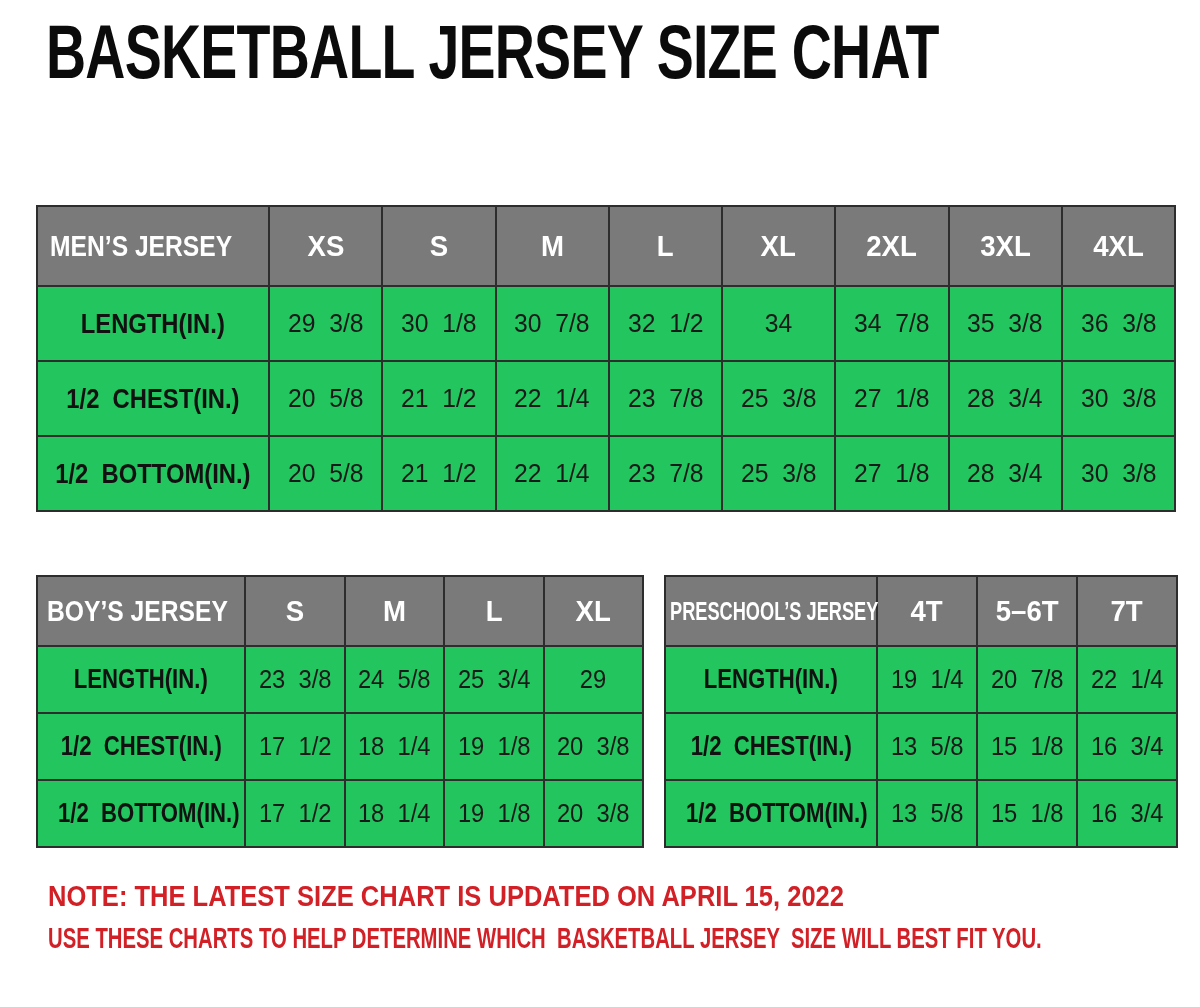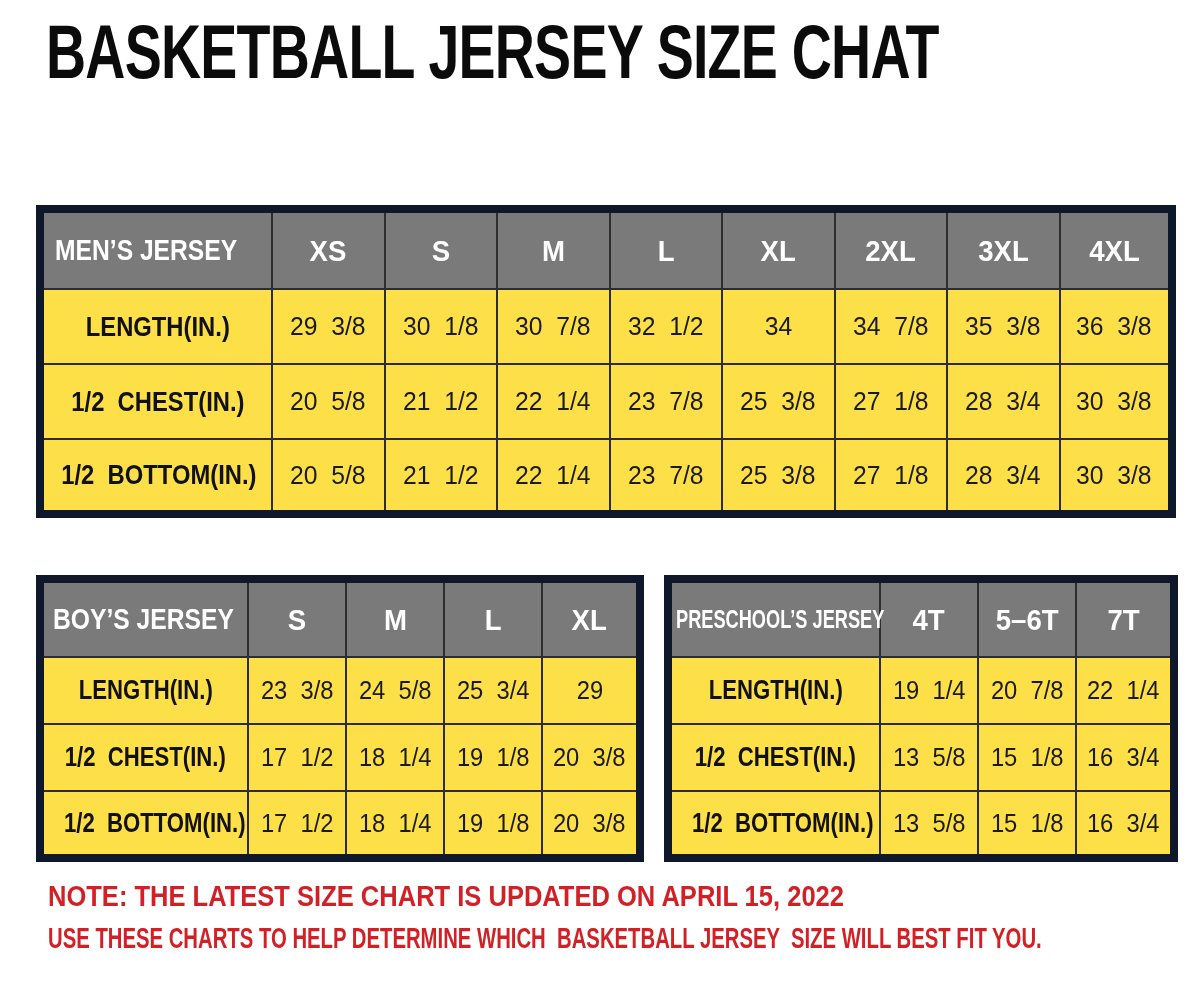--- a/index.html
+++ b/index.html
@@ -24,21 +24,21 @@
     transform-origin: 0 50%; display: block;
   }
   .top-note { position: absolute; left: 42px; top: 102px; }
   .top-note .red-line { font-size: 28px; line-height: 37px; transform: scaleX(0.85); }
   .foot-note1 { position: absolute; left: 42px; top: 880px; font-size: 29px; transform: scaleX(0.88); }
   .foot-note2 { position: absolute; left: 42px; top: 922px; font-size: 29px; transform: scaleX(0.70); }
 
   
   table.size-table {
     position: absolute; border-collapse: collapse; table-layout: fixed;
-    border: 8px solid #0f172a; background: #fde047;
+    border: 1px solid #0f172a; background: #22c55e;
   }
   table.size-table td {
     border: 2px solid #2d2d2d; text-align: center; vertical-align: middle;
     overflow: visible; white-space: pre;
   }
   .t { display: inline-block; white-space: pre; }
 
   
   tr.hdr td { background: #7a7a7a; }
   tr.hdr .t { color: #ffffff; font-weight: bold; }
@@ -58,21 +58,21 @@
 
   
   #mens-table { left: 30px; top: 205px; width: 1140px; }
   #mens-table tr { height: 75px; }
   #mens-table tr.hdr { height: 80px; }
 
   
   #boys-table { left: 30px; top: 575px; width: 608px; }
   #preschool-table { left: 658px; top: 575px; width: 514px; }
   #boys-table tr, #preschool-table tr { height: 67px; }
-  #boys-table tr.hdr, #preschool-table tr.hdr { height: 78px; }
+  #boys-table tr.hdr, #preschool-table tr.hdr { height: 70px; }
   #boys-table td.lbl .t, #preschool-table td.lbl .t { font-size: 27px; transform: scaleX(0.82); }
   #boys-table td.val .t, #preschool-table td.val .t { font-size: 25px; }
   #preschool-table td.name { padding-left: 4px; }
   #preschool-table td.name .t { font-size: 26px; transform: scaleX(0.70); }
 </style>
 </head>
 <body>
 
 <div class="canvas">
 

